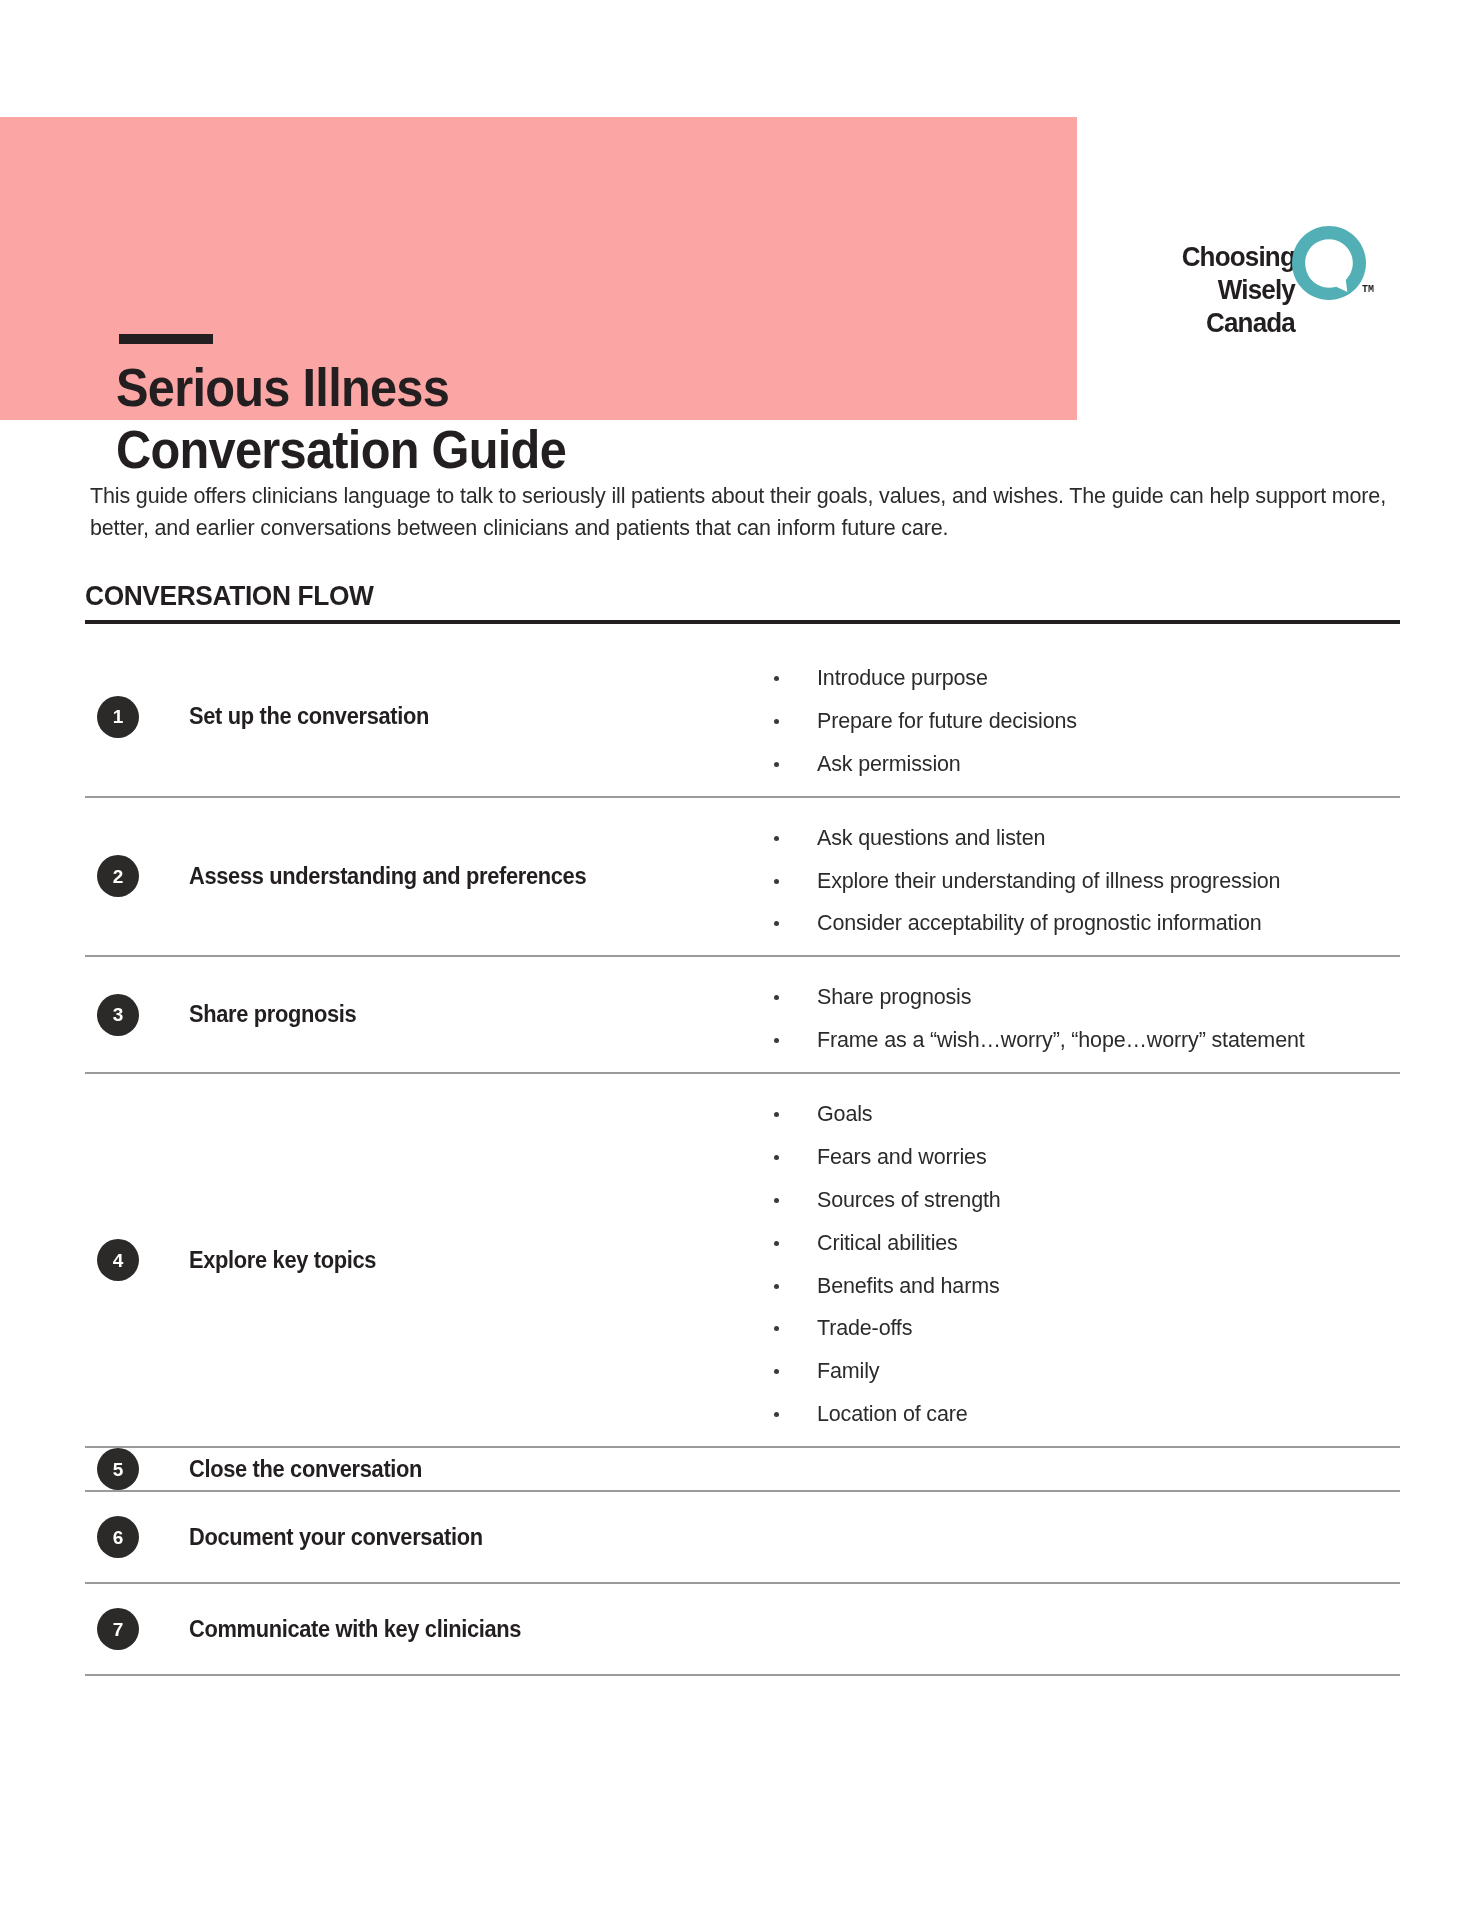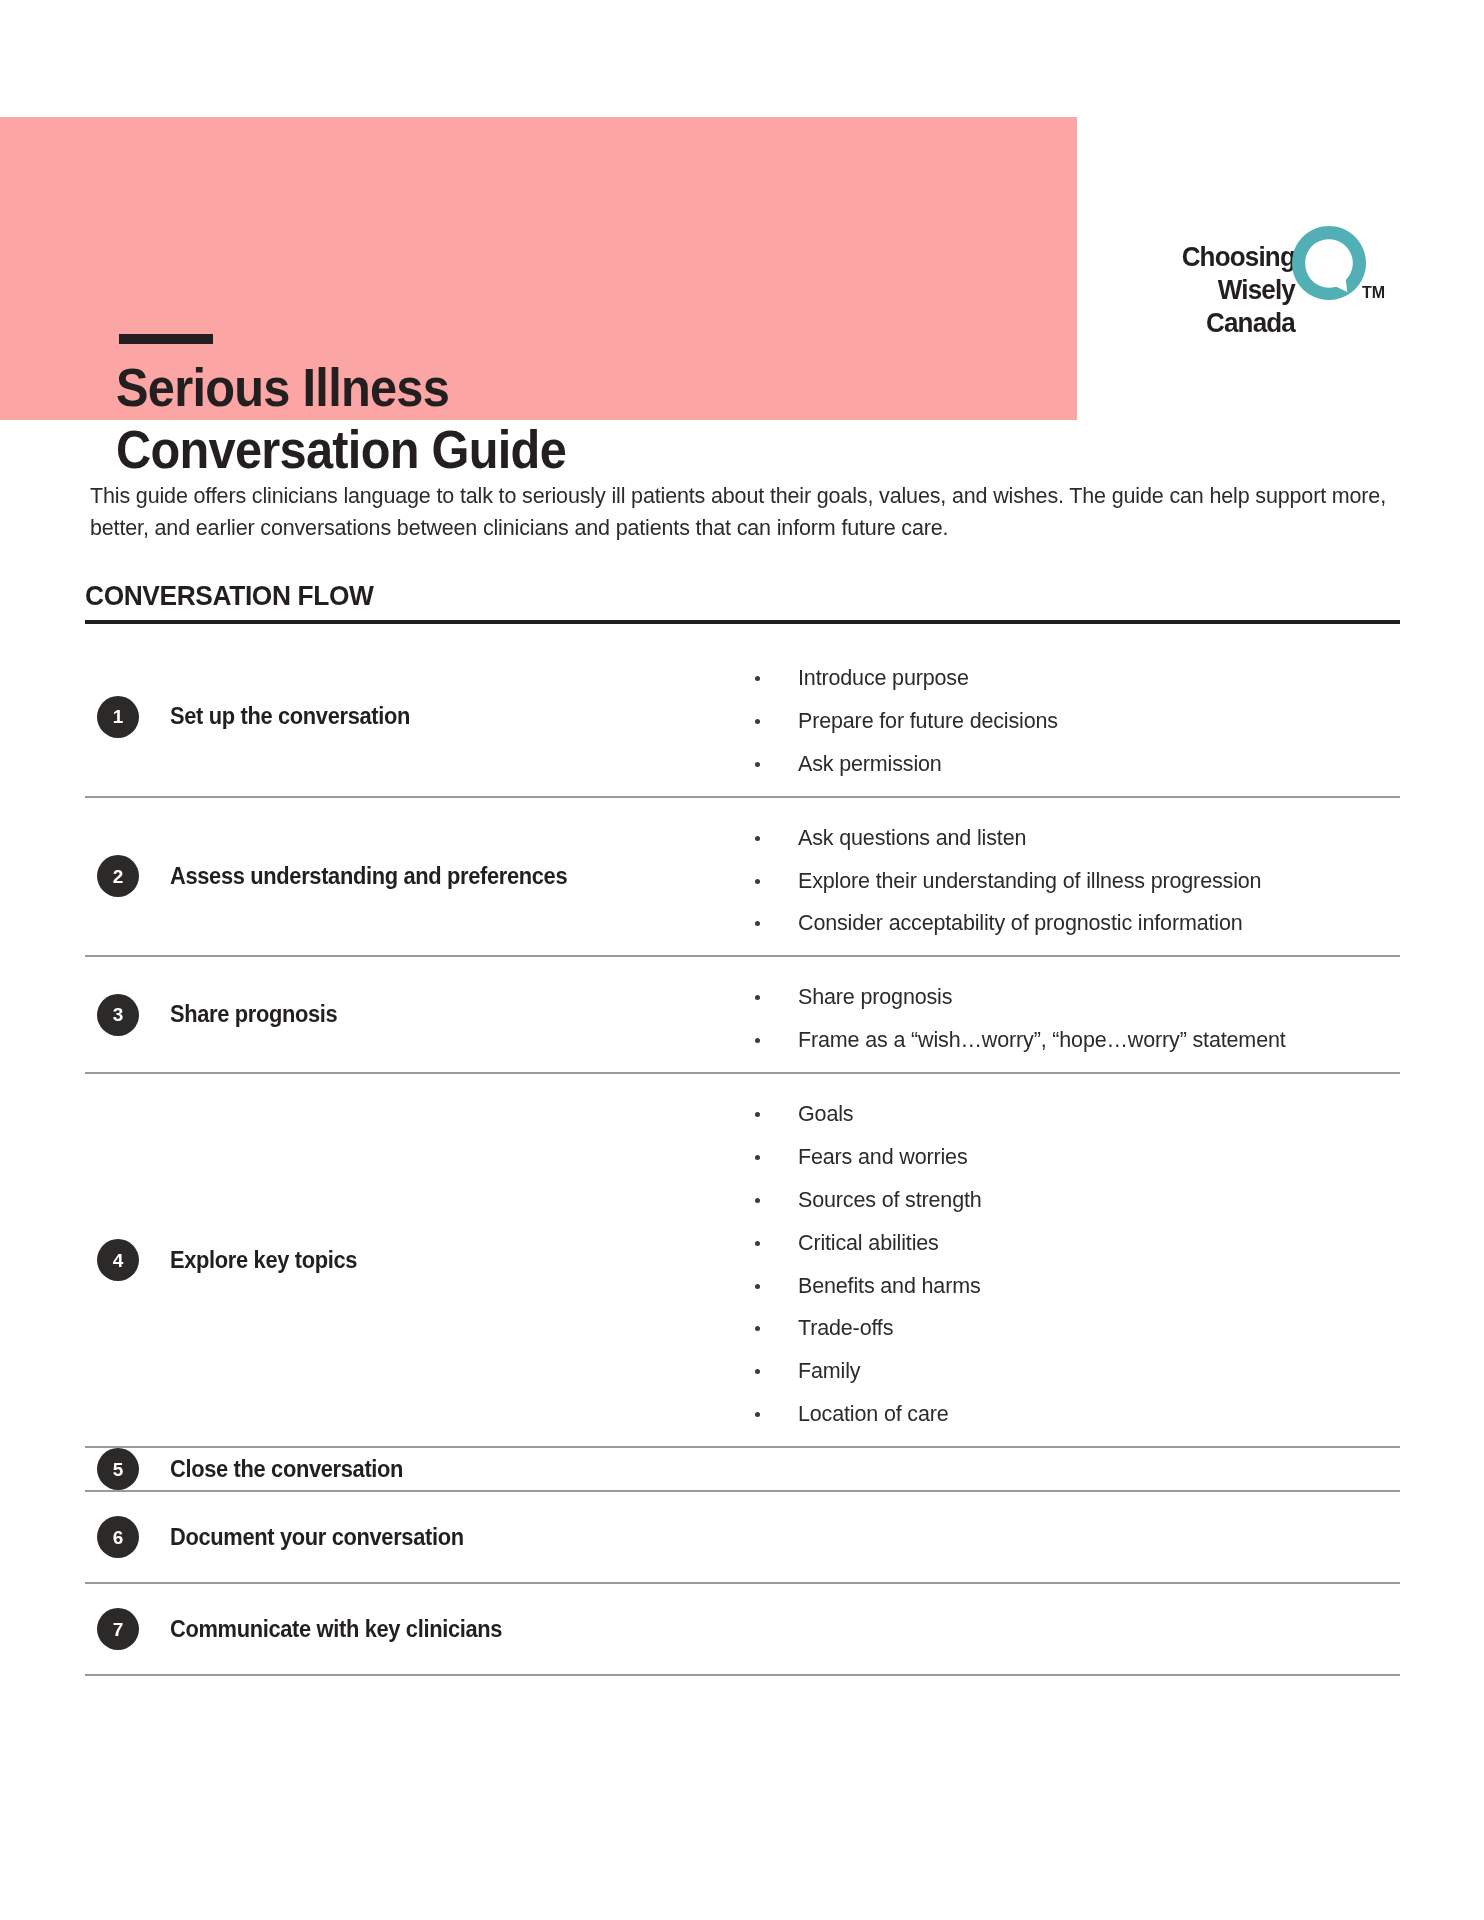--- a/index.html
+++ b/index.html
@@ -86,24 +86,25 @@
     position: absolute;
     left: 152px;
     top: -14px;
     width: 74px;
     height: 74px;
   }
   .logo-tm {
     position: absolute;
     left: 222px;
     top: 44px;
-    font-size: 16px;
+    font-size: 10px;
     font-weight: 700;
     color: #231f20;
     letter-spacing: 0;
+    font-family: Liberation Mono, monospace;
   }
 
   
   .intro {
     position: absolute;
     left: 90px;
     top: 458px;
     width: 1310px;
     font-size: 21.5px;
     line-height: 1.52;
@@ -171,20 +172,21 @@
     font-family: "Liberation Sans", sans-serif;
     font-weight: 700;
     font-size: 19px;
     line-height: 1;
     flex: 0 0 auto;
   }
   .step-label-cell {
     flex: 0 0 580px;
     box-sizing: border-box;
     padding-right: 16px;
+    margin-left: 19px;
   }
   .step-label {
     font-family: "Liberation Sans", sans-serif;
     font-weight: 700;
     font-size: 23px;
     letter-spacing: -0.35px;
     color: #231f20;
     transform: scaleX(0.95);
     transform-origin: left center;
     display: inline-block;

